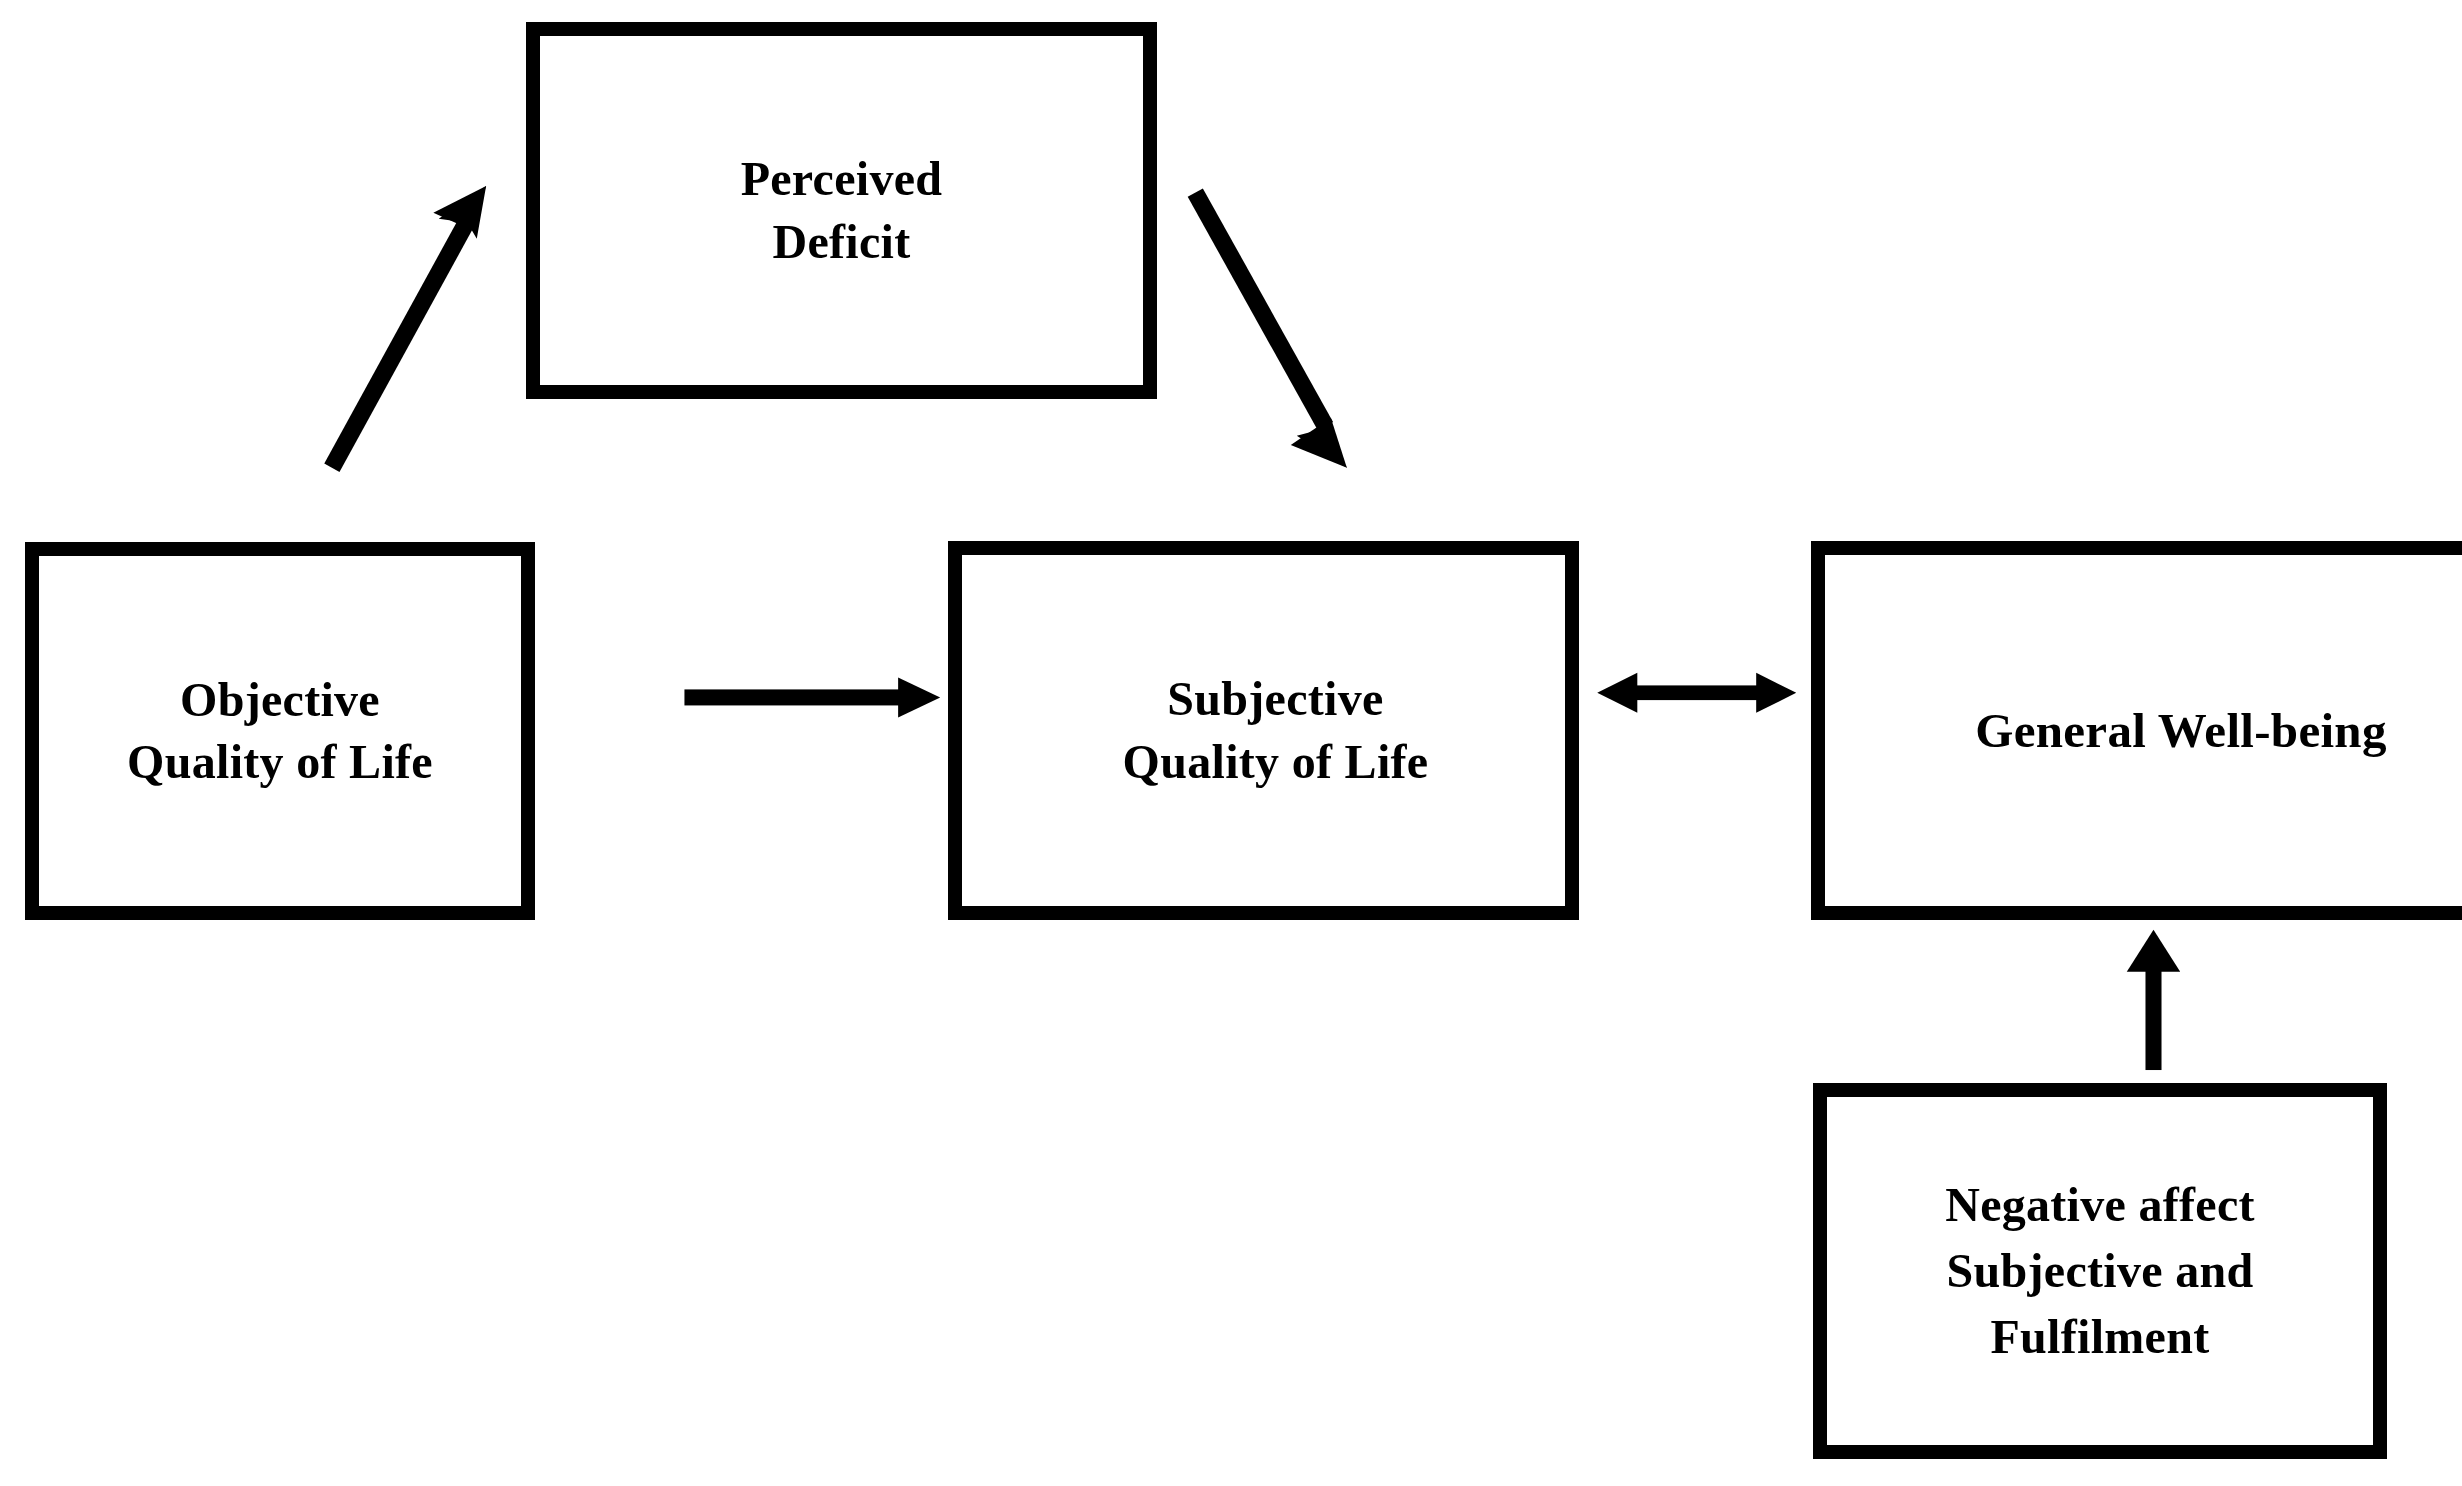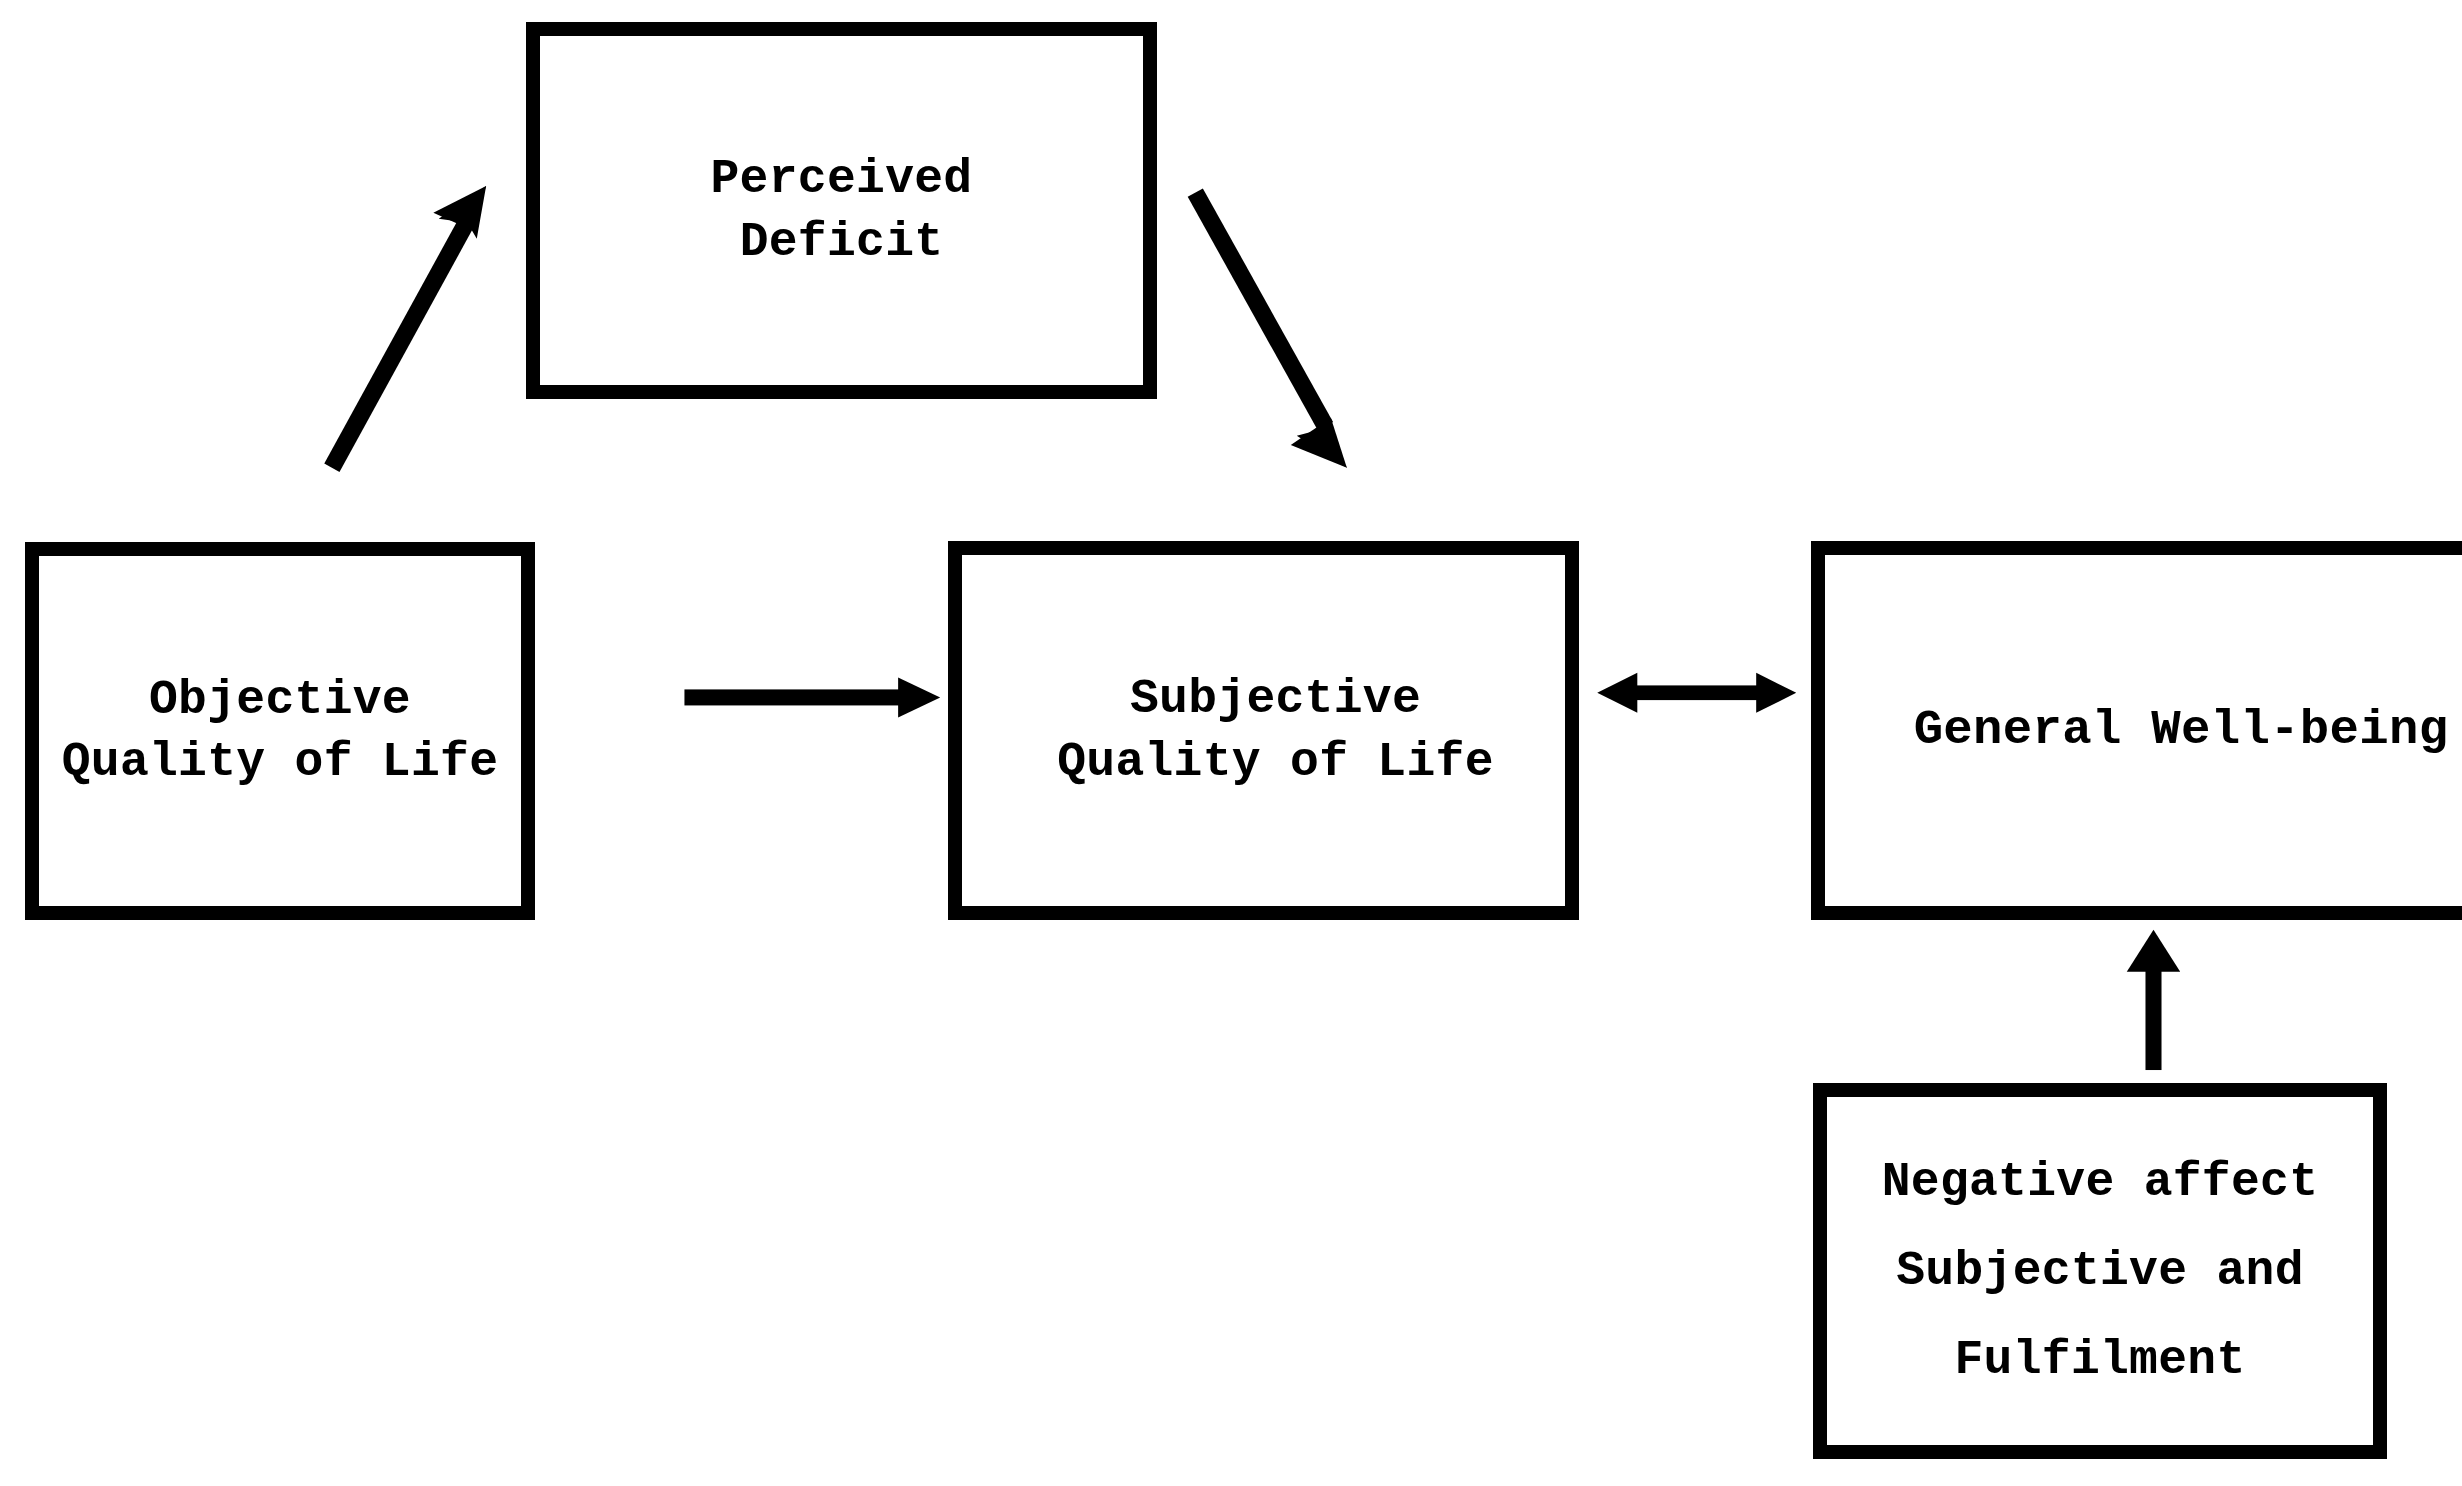--- a/index.html
+++ b/index.html
@@ -20,34 +20,34 @@
     box-sizing: border-box;
     border: 14.7px solid #000000;
     background: #ffffff;
     display: flex;
     flex-direction: column;
     align-items: center;
     justify-content: center;
     text-align: center;
   }
   .node-label {
-    font-family: Liberation Mono, monospace;
+    font-family: Liberation Serif, serif;
     font-weight: bold;
     font-size: 48px;
     line-height: 1.30;
     color: #000000;
     letter-spacing: 0.3px;
     white-space: pre;
   }
   
   #box-perceived-deficit { left: 526px;  top: 22px;   width: 631px; height: 377px; }
   #box-objective-qol     { left: 25px;   top: 542px;  width: 510px; height: 378px; }
   #box-subjective-qol    { left: 948px; top: 541px;  width: 631px; height: 379px; padding-left: 24px; }
   #box-general-wellbeing { left: 1811px; top: 541px;  width: 740px; height: 379px; align-items: center; }
-  #box-negative-affect   { left: 1813px; top: 1083px; width: 574px; height: 376px; gap: 23px; }
+  #box-negative-affect   { left: 1813px; top: 1083px; width: 574px; height: 376px; }
 
   #box-general-wellbeing .node-label { font-size: 49px; }
   #box-negative-affect .node-label { font-size: 48px; line-height: 1.38; }
 
   .arrow-layer {
     position: absolute;
     left: 0;
     top: 0;
     width: 2462px;
     height: 1487px;

